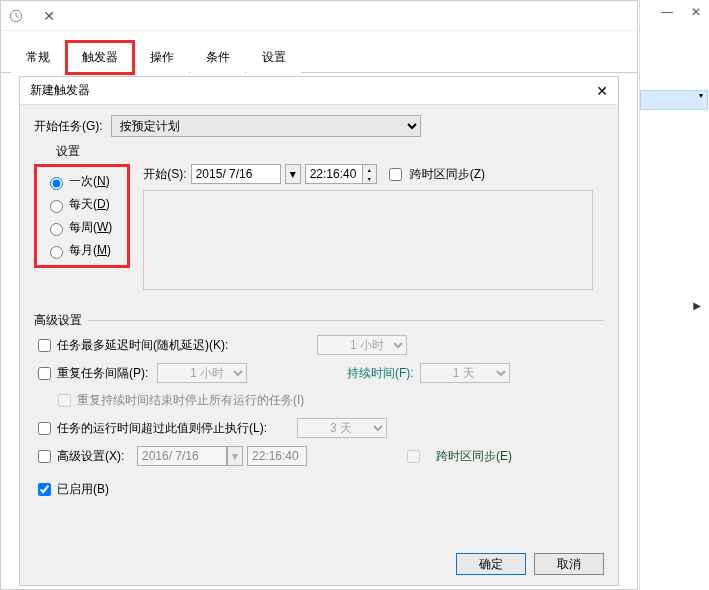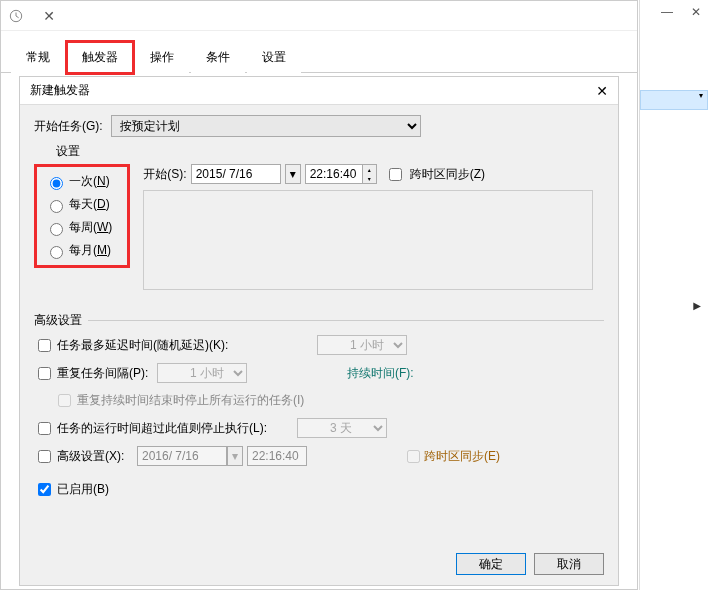--- a/index.html
+++ b/index.html
@@ -161,20 +161,23 @@
           </select>
         </div>
 
         <div class="adv-row">
           <input type="checkbox" class="cb" style="">
           <span style="width:100px;">重复任务间隔(P):</span>
           <select class="small disabled" disabled="">
             <option>1 小时</option>
           </select>
           <span style="margin-left:100px; color:#0f766e;">持续时间(F):</span>
+          <select class="small disabled" disabled="" style="margin-left:6px;">
+            <option>1 天</option>
+          </select>
         </div>
 
         <div class="indent-sub">
           <input type="checkbox" class="cb" disabled="" style="">
           <span>重复持续时间结束时停止所有运行的任务(I)</span>
         </div>
 
         <div class="adv-row">
           <input type="checkbox" class="cb" style="">
           <span style="width:240px;">任务的运行时间超过此值则停止执行(L):</span>
@@ -183,21 +186,21 @@
           </select>
         </div>
 
         <div class="adv-row">
           <input type="checkbox" class="cb" style="">
           <span style="width:80px;">高级设置(X):</span>
           <input type="text" class="date-input disabled" disabled="" value="2016/ 7/16" style="">
           <span style="border:1px solid #aaa; width:16px; height:20px; display:inline-flex; align-items:center; justify-content:center; background:#eee; color:#aaa;">▾</span>
           <input type="text" class="disabled" disabled="" style="width: 60px; margin-left: 4px;" value="22:16:40">
           <input type="checkbox" class="chk" disabled="" style="margin-left: 100px;">
-          <span style="color:#a16207;">跨时区同步(E)</span>
+          <span style="color:#14532d;margin-left:12px;">跨时区同步(E)</span>
         </div>
 
         <div class="adv-row" style="margin-top:14px;">
           <input type="checkbox" class="cb" checked="" style="">
           <span>已启用(B)</span>
         </div>
       </div>
 
       <div class="buttons">
         <div class="btn primary">确定</div>

